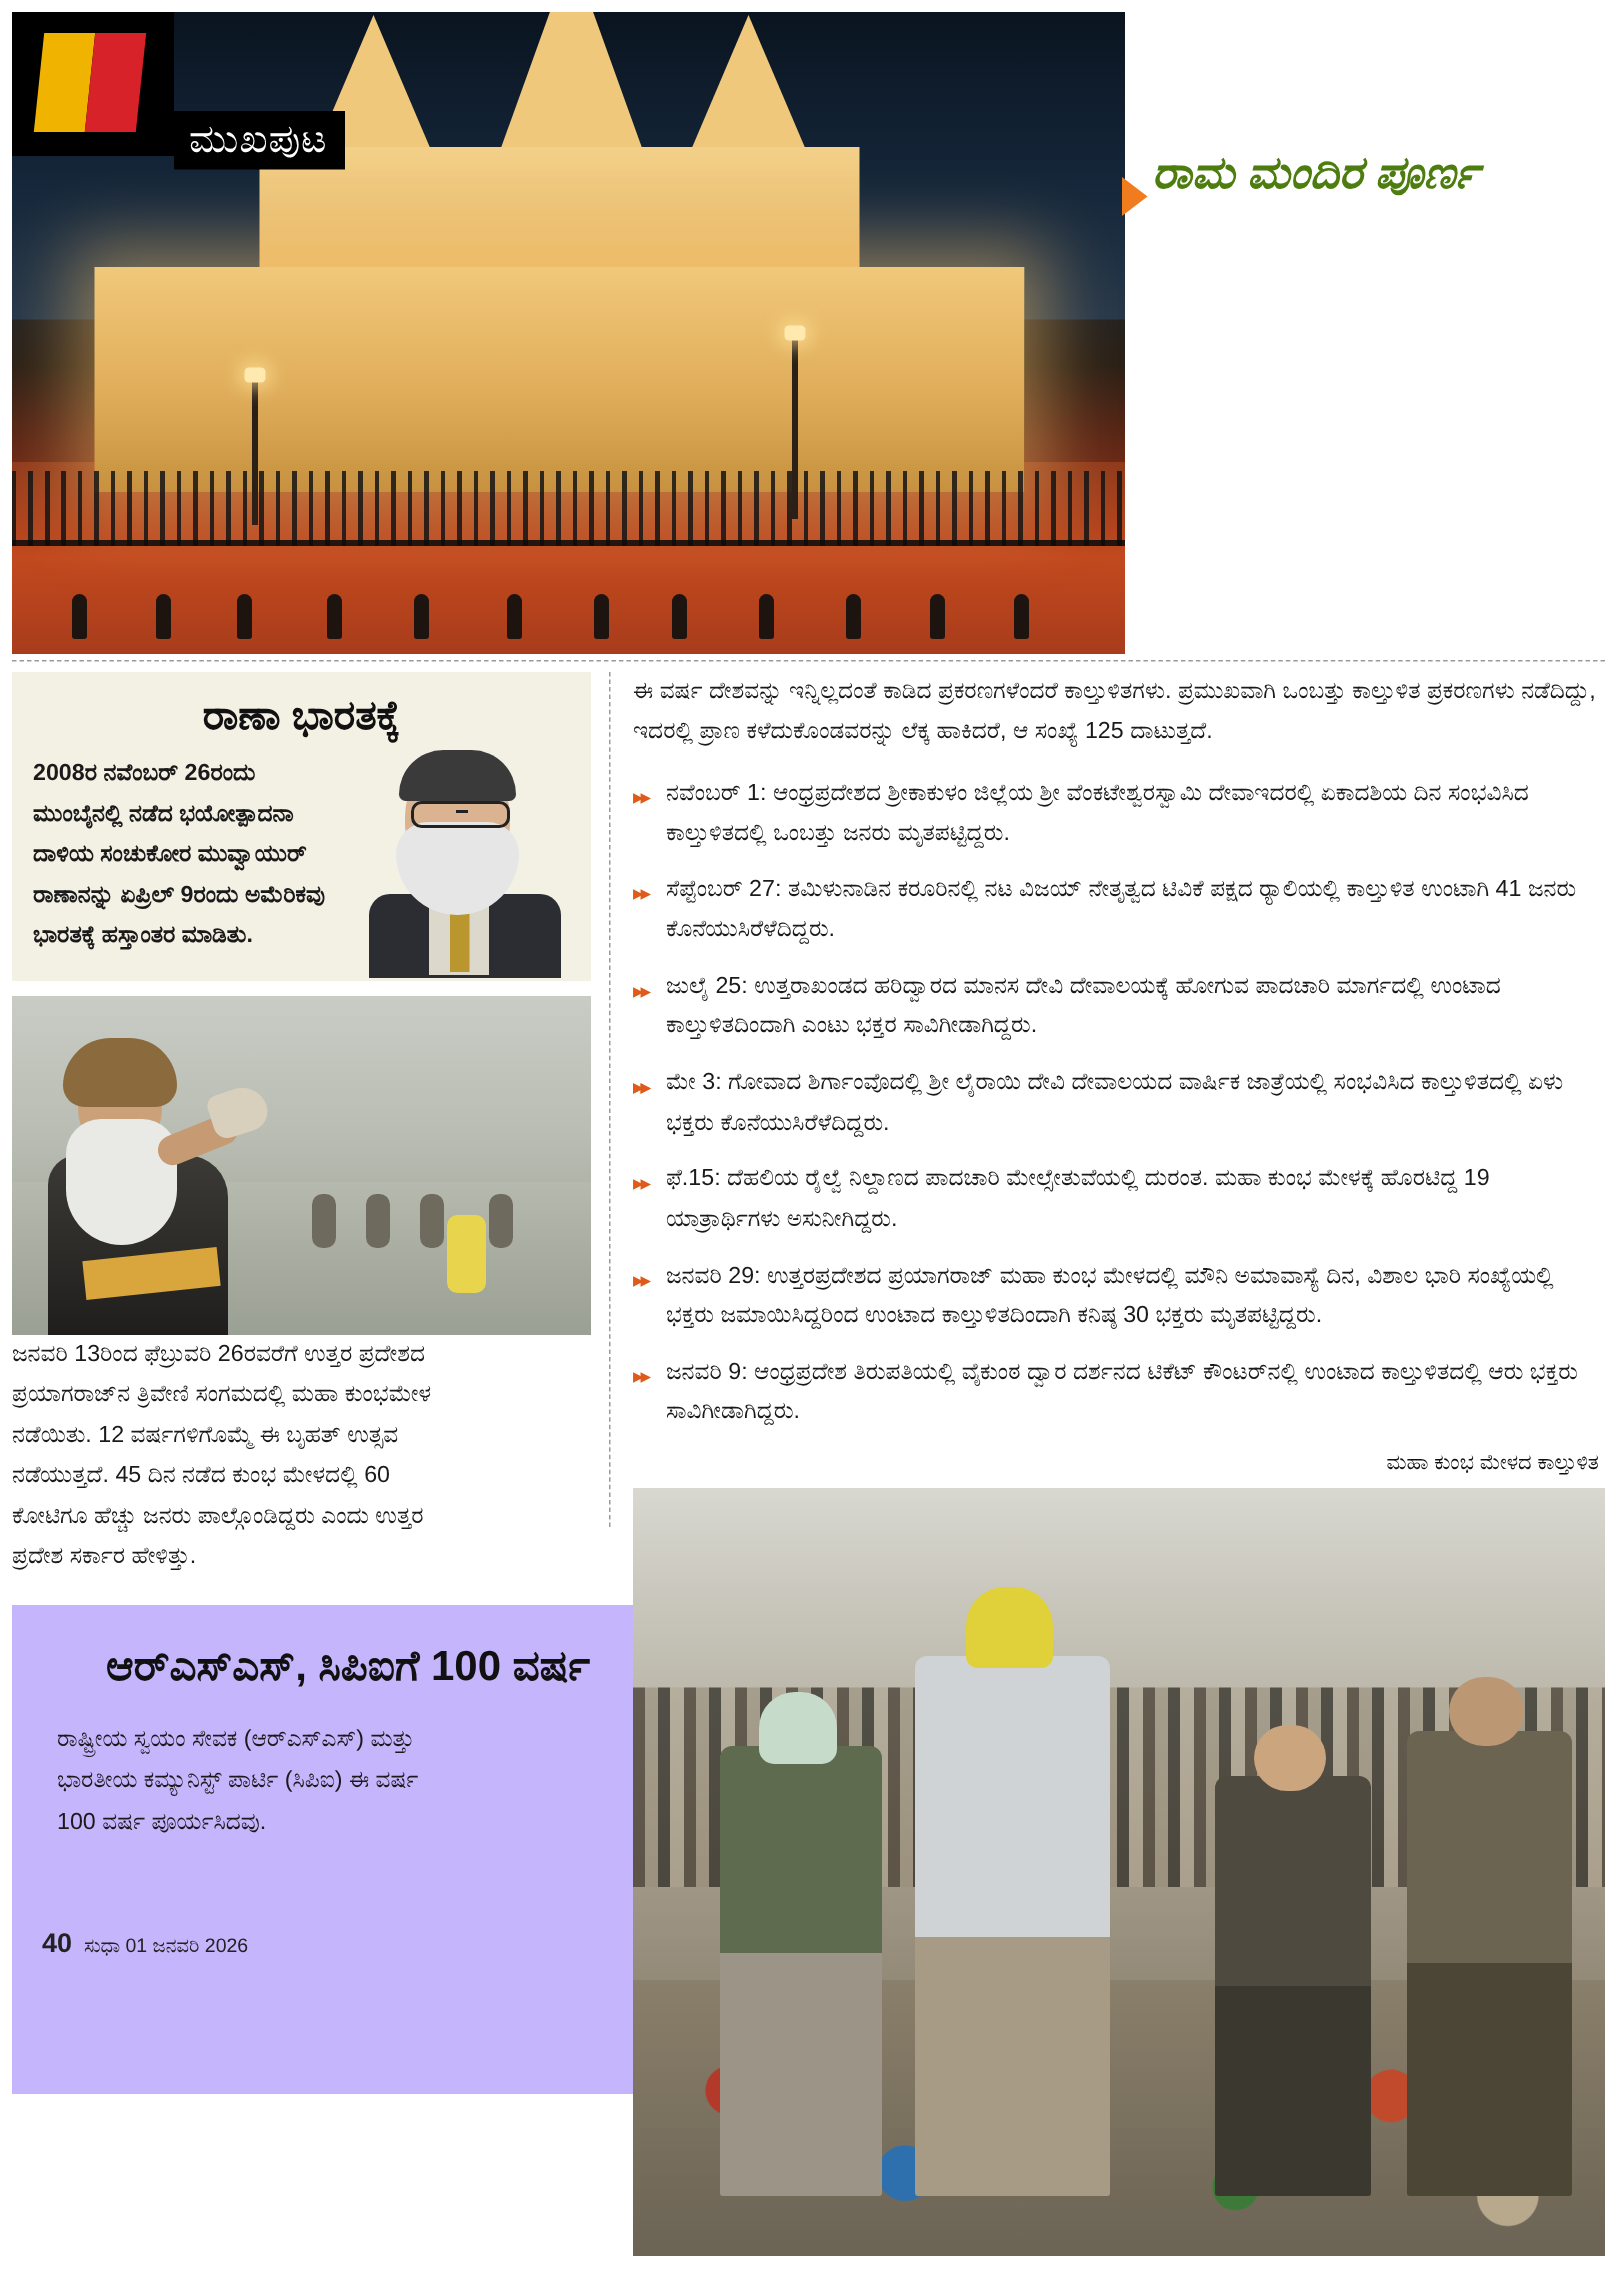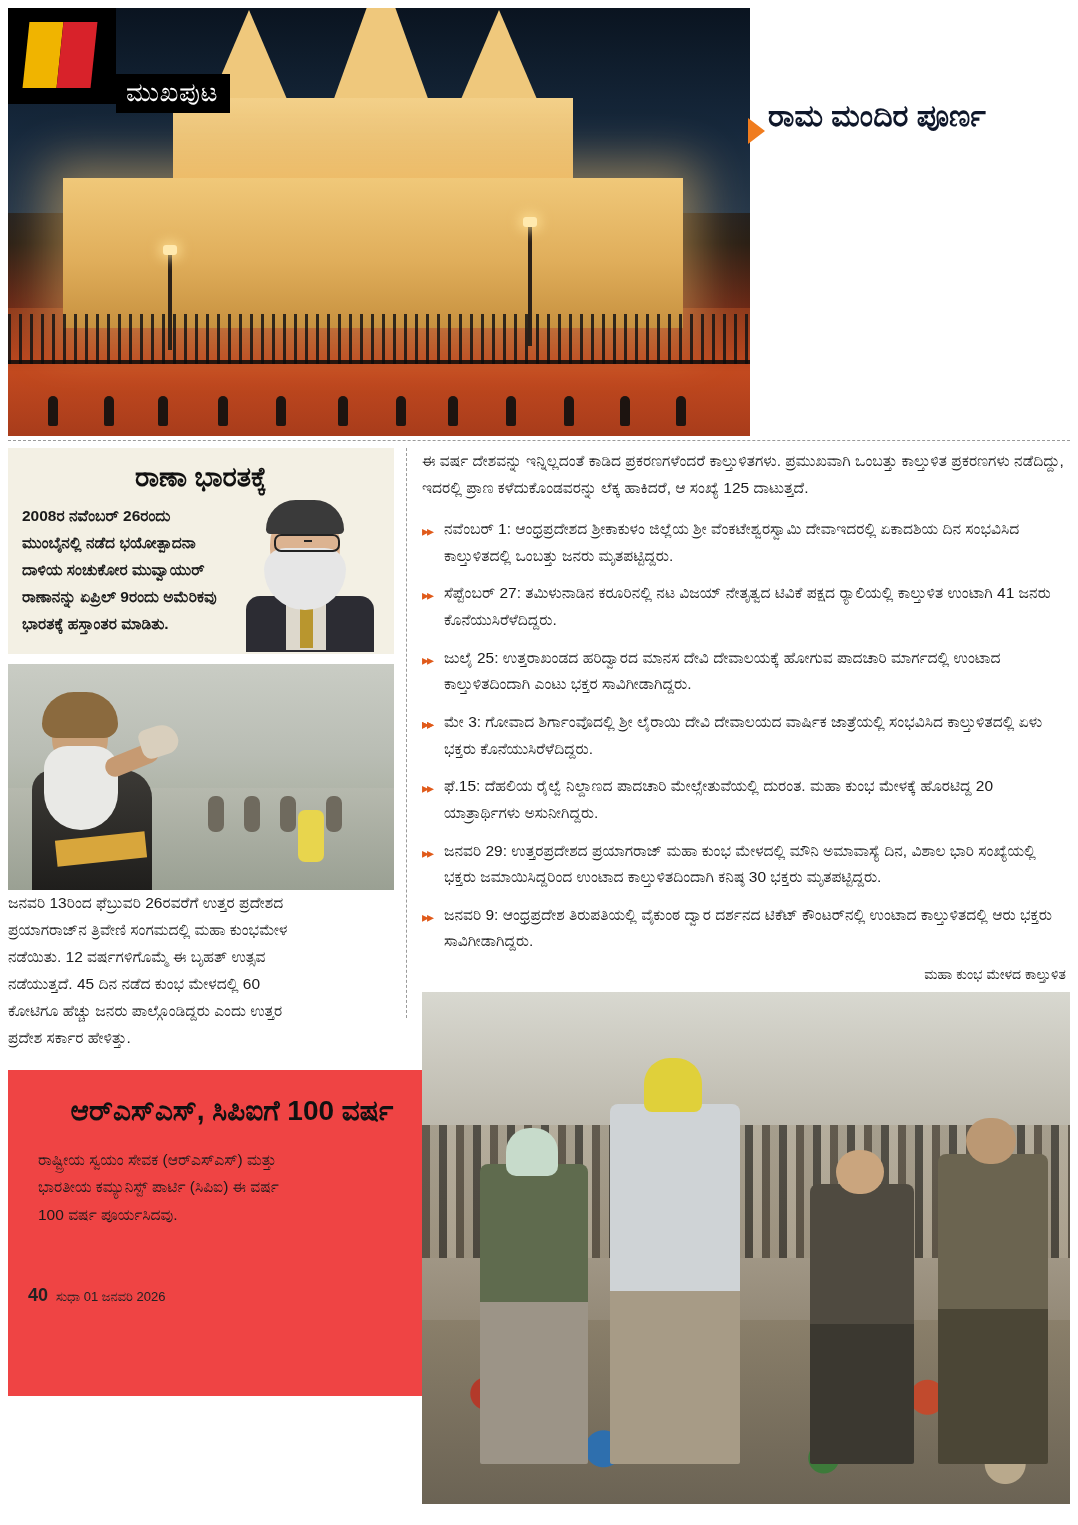--- a/index.html
+++ b/index.html
@@ -114,22 +114,23 @@
     position: absolute; left: 762px; top: 96px; width: 300px;
   }
   .headline-arrow {
     position: absolute; left: -14px; top: 22px;
     width: 0; height: 0;
     border-top: 13px solid transparent;
     border-bottom: 13px solid transparent;
     border-left: 17px solid #f07c1e;
   }
   .headline {
-    font-size: 30px; line-height: 1.32; color: #0f172a; font-weight: bold;
+    font-size: 30px; line-height: 1.32; color: #4d7c0f; font-weight: bold;
     margin: 0 0 16px 6px;
+    font-style: italic;
   }
   .body-text {
     font-size: 15.5px; line-height: 1.72; color: #1a1a1a;
     margin: 0 0 0 6px;
   }
 
   
   .hr-top {
     position: absolute; left: 8px; top: 440px; width: 1062px;
     border-top: 1px dashed #9a9a9a;
@@ -241,21 +242,21 @@
 
   .maha-title {
     font-size: 27px; font-weight: bold; line-height: 1.28; margin: 14px 0 10px 0; color: #111;
   }
   .maha-text {
     font-size: 15.5px; line-height: 1.74; width: 290px;
   }
 
   .rss-box {
     margin-top: 18px;
-    background: #ef4444;
+    background: #c4b5fd;
     padding: 22px 20px 18px 20px;
     width: 448px;
     box-sizing: border-box;
     height: 326px;
   }
   .rss-title {
     font-size: 28px; font-weight: bold; line-height: 1.36; text-align: center; margin: 0 0 16px 0; color: #111;
   }
   .rss-text {
     font-size: 15.5px; line-height: 1.78; width: 270px; margin: 0 auto 0 10px;
@@ -422,21 +423,21 @@
 
   <div class="right-col">
     <p class="intro">ಈ ವರ್ಷ ದೇಶವನ್ನು ಇನ್ನಿಲ್ಲದಂತೆ ಕಾಡಿದ ಪ್ರಕರಣಗಳೆಂದರೆ ಕಾಲ್ತುಳಿತಗಳು. ಪ್ರಮುಖವಾಗಿ ಒಂಬತ್ತು ಕಾಲ್ತುಳಿತ ಪ್ರಕರಣಗಳು ನಡೆದಿದ್ದು, ಇದರಲ್ಲಿ ಪ್ರಾಣ ಕಳೆದುಕೊಂಡವರನ್ನು ಲೆಕ್ಕ ಹಾಕಿದರೆ, ಆ ಸಂಖ್ಯೆ 125 ದಾಟುತ್ತದೆ.</p>
 
     <ul class="bullets">
       <li><span class="mk">▸▸</span><span>ನವೆಂಬರ್ 1: ಆಂಧ್ರಪ್ರದೇಶದ ಶ್ರೀಕಾಕುಳಂ ಜಿಲ್ಲೆಯ ಶ್ರೀ ವೆಂಕಟೇಶ್ವರಸ್ವಾಮಿ ದೇವಾಇದರಲ್ಲಿ ಏಕಾದಶಿಯ ದಿನ ಸಂಭವಿಸಿದ ಕಾಲ್ತುಳಿತದಲ್ಲಿ ಒಂಬತ್ತು ಜನರು ಮೃತಪಟ್ಟಿದ್ದರು.</span></li>
       <li><span class="mk">▸▸</span><span>ಸೆಪ್ಟೆಂಬರ್ 27: ತಮಿಳುನಾಡಿನ ಕರೂರಿನಲ್ಲಿ ನಟ ವಿಜಯ್ ನೇತೃತ್ವದ ಟಿವಿಕೆ ಪಕ್ಷದ ರ್‍ಯಾಲಿಯಲ್ಲಿ ಕಾಲ್ತುಳಿತ ಉಂಟಾಗಿ 41 ಜನರು ಕೊನೆಯುಸಿರೆಳೆದಿದ್ದರು.</span></li>
       <li><span class="mk">▸▸</span><span>ಜುಲೈ 25: ಉತ್ತರಾಖಂಡದ ಹರಿದ್ವಾರದ ಮಾನಸ ದೇವಿ ದೇವಾಲಯಕ್ಕೆ ಹೋಗುವ ಪಾದಚಾರಿ ಮಾರ್ಗದಲ್ಲಿ ಉಂಟಾದ ಕಾಲ್ತುಳಿತದಿಂದಾಗಿ ಎಂಟು ಭಕ್ತರ ಸಾವಿಗೀಡಾಗಿದ್ದರು.</span></li>
       <li><span class="mk">▸▸</span></li>
       <li><span class="mk">▸▸</span><span>ಮೇ 3: ಗೋವಾದ ಶಿರ್ಗಾಂವೊದಲ್ಲಿ ಶ್ರೀ ಲೈರಾಯಿ ದೇವಿ ದೇವಾಲಯದ ವಾರ್ಷಿಕ ಜಾತ್ರೆಯಲ್ಲಿ ಸಂಭವಿಸಿದ ಕಾಲ್ತುಳಿತದಲ್ಲಿ ಏಳು ಭಕ್ತರು ಕೊನೆಯುಸಿರೆಳೆದಿದ್ದರು.</span></li>
-      <li><span class="mk">▸▸</span><span>ಫೆ.15: ದೆಹಲಿಯ ರೈಲ್ವೆ ನಿಲ್ದಾಣದ ಪಾದಚಾರಿ ಮೇಲ್ಸೇತುವೆಯಲ್ಲಿ ದುರಂತ. ಮಹಾ ಕುಂಭ ಮೇಳಕ್ಕೆ ಹೊರಟಿದ್ದ 20 ಯಾತ್ರಾರ್ಥಿಗಳು ಅಸುನೀಗಿದ್ದರು.</span></li>
+      <li><span class="mk">▸▸</span><span>ಫೆ.15: ದೆಹಲಿಯ ರೈಲ್ವೆ ನಿಲ್ದಾಣದ ಪಾದಚಾರಿ ಮೇಲ್ಸೇತುವೆಯಲ್ಲಿ ದುರಂತ. ಮಹಾ ಕುಂಭ ಮೇಳಕ್ಕೆ ಹೊರಟಿದ್ದ 19 ಯಾತ್ರಾರ್ಥಿಗಳು ಅಸುನೀಗಿದ್ದರು.</span></li>
       <li><span class="mk">▸▸</span><span>ಜನವರಿ 29: ಉತ್ತರಪ್ರದೇಶದ ಪ್ರಯಾಗರಾಜ್ ಮಹಾ ಕುಂಭ ಮೇಳದಲ್ಲಿ ಮೌನಿ ಅಮಾವಾಸ್ಯೆ ದಿನ, ವಿಶಾಲ ಭಾರಿ ಸಂಖ್ಯೆಯಲ್ಲಿ ಭಕ್ತರು ಜಮಾಯಿಸಿದ್ದರಿಂದ ಉಂಟಾದ ಕಾಲ್ತುಳಿತದಿಂದಾಗಿ ಕನಿಷ್ಠ 30 ಭಕ್ತರು ಮೃತಪಟ್ಟಿದ್ದರು.</span></li>
       <li><span class="mk">▸▸</span><span>ಜನವರಿ 9: ಆಂಧ್ರಪ್ರದೇಶ ತಿರುಪತಿಯಲ್ಲಿ ವೈಕುಂಠ ದ್ವಾರ ದರ್ಶನದ ಟಿಕೆಟ್ ಕೌಂಟರ್‌ನಲ್ಲಿ ಉಂಟಾದ ಕಾಲ್ತುಳಿತದಲ್ಲಿ ಆರು ಭಕ್ತರು ಸಾವಿಗೀಡಾಗಿದ್ದರು.</span></li>
     </ul>
 
     <div class="caption-row">
       <span class="caption">ಮಹಾ ಕುಂಭ ಮೇಳದ ಕಾಲ್ತುಳಿತ</span>
     </div>
 
     <div class="bottom-photo">
       <div class="bp-sky"></div>

